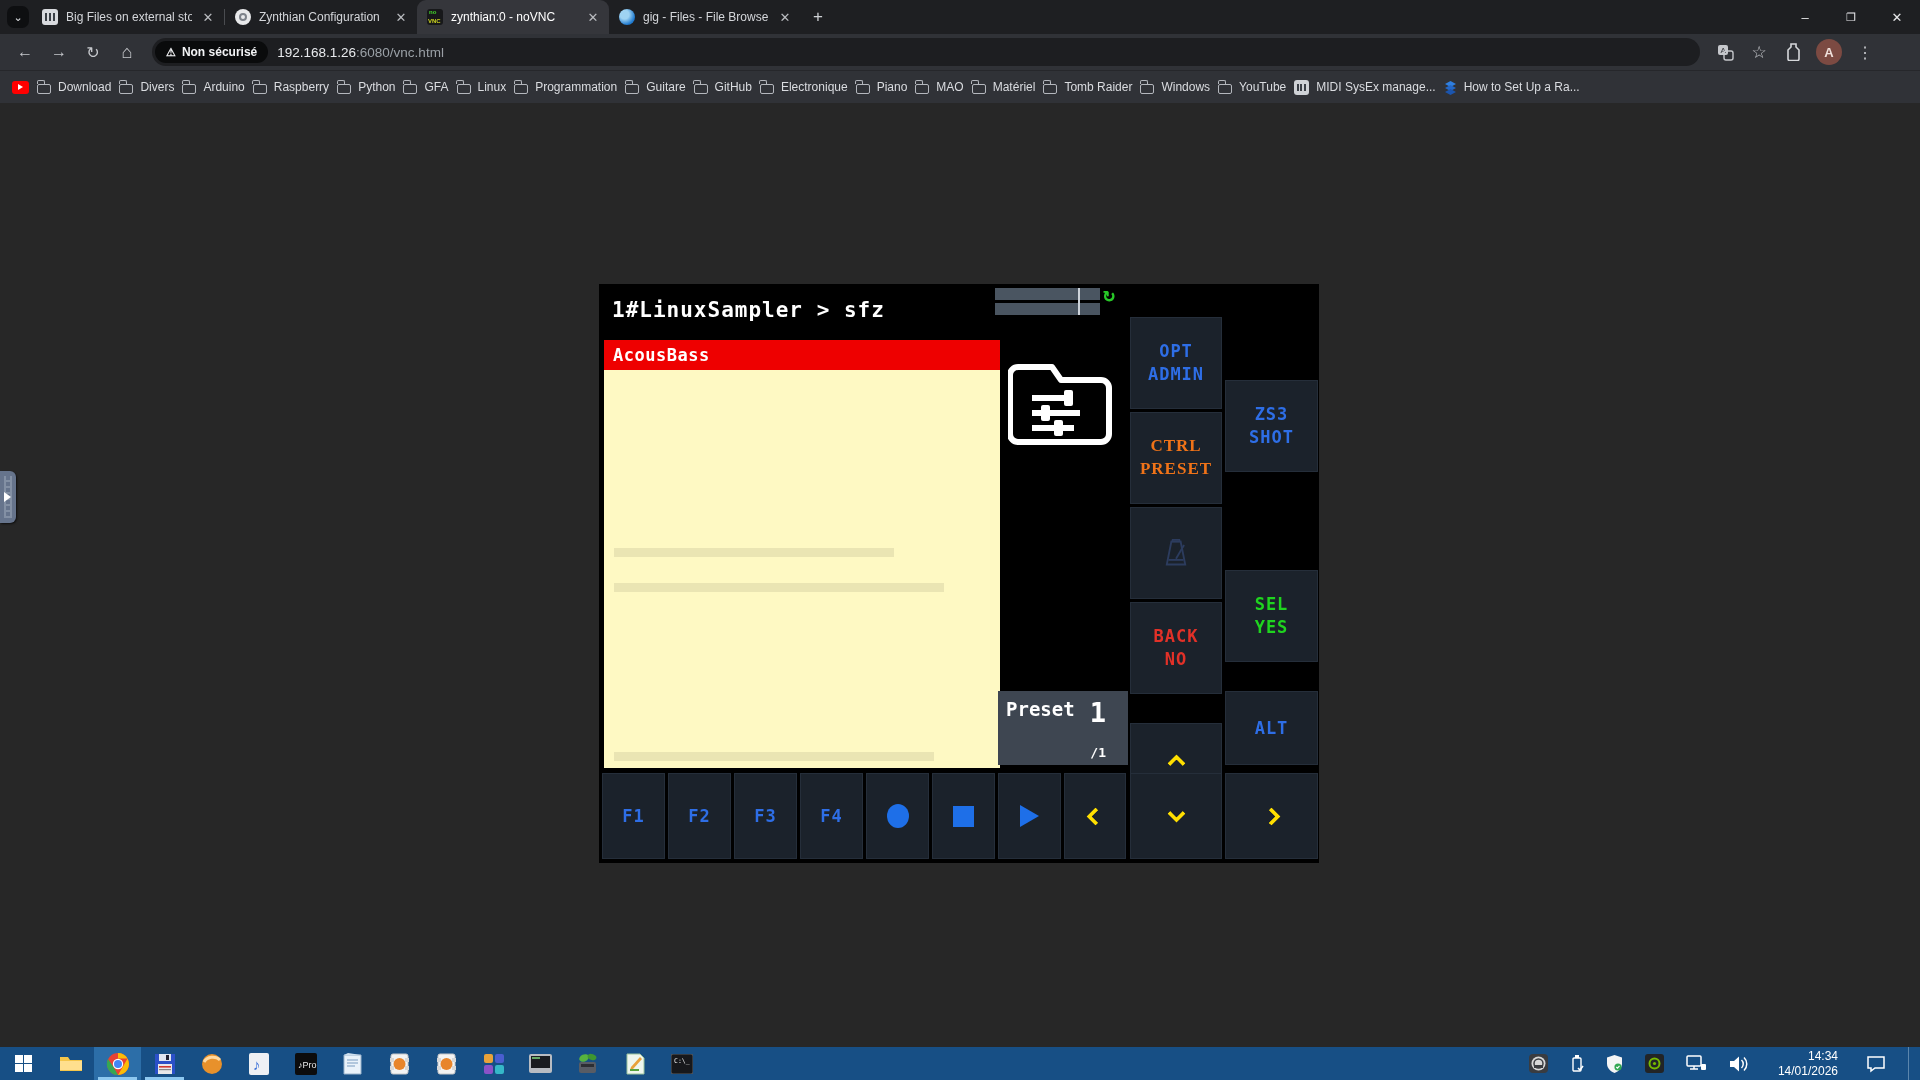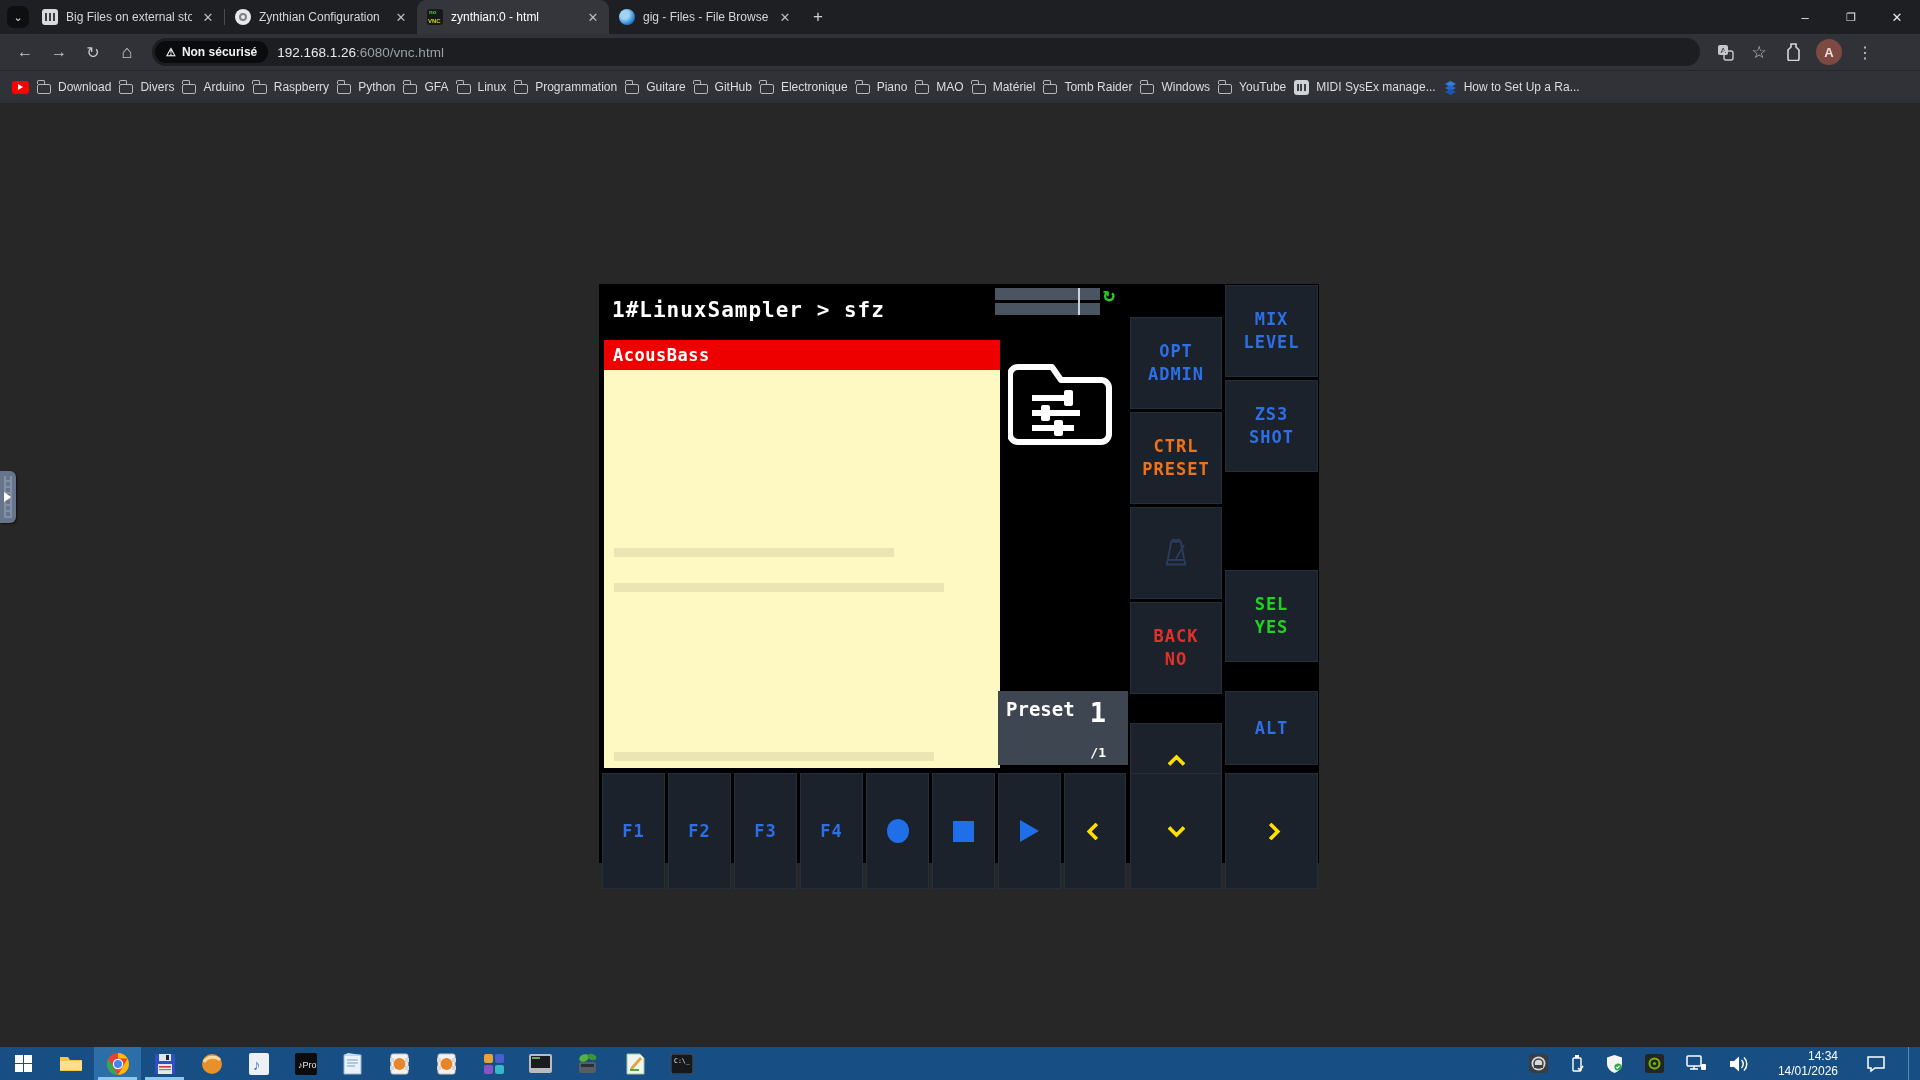--- a/index.html
+++ b/index.html
@@ -92,25 +92,25 @@
   .zfolder { position:absolute; left:409px; top:69px; }
   .zpreset { position:absolute; left:399px; top:407px; width:130px; height:74px; background:#3e4651;
     color:#fff; }
   .zpreset .plabel { position:absolute; left:8px; top:7px; font-size:19px; font-weight:bold; }
   .zpreset .pval { position:absolute; right:22px; top:6px; font-size:27px; font-weight:bold; }
   .zpreset .ptot { position:absolute; right:22px; bottom:5px; font-size:13px; font-weight:bold; }
 
   .zbtn { position:absolute; background:#1b222b; border:1px solid #252e3a; display:flex;
     align-items:center; justify-content:center; text-align:center; font-weight:bold; font-size:17px;
     letter-spacing:1px; line-height:1.35; white-space:pre-line; }
-  .c-blue { color:#2e6ee6; } .c-orange { color:#f07318; } .c-red { color:#e23128; }
+  .c-blue { color:#2e6ee6; } .c-orange { color:#f07318;font-family:Liberation Serif, serif; } .c-red { color:#e23128; }
   .c-green { color:#1fd41f; }
   .col1 { left:531px; width:92px;margin-top:32px; } .col2 { left:626px; width:93px; }
   .row1 { top:1px; height:92px; } .row2 { top:96px; height:92px; } .row3 { top:191px; height:92px; }
-  .row4 { top:286px; height:92px; } .row5 { top:407px; height:74px; } .rowF { top:489px; height:116px; }
+  .row4 { top:286px; height:92px; } .row5 { top:407px; height:74px; } .rowF { top:489px; height:86px; }
   .chev { width:13px; height:13px; border-right:4px solid #ffdf00; border-bottom:4px solid #ffdf00;
     border-radius:1px; }
   .chev-up { transform:rotate(-135deg) translate(-2px,-2px); }
   .chev-down { transform:rotate(45deg) translate(-2px,-2px); }
   .chev-left { transform:rotate(135deg); }
   .chev-right { transform:rotate(-45deg); }
   .rec { width:22px; height:24px; border-radius:50%; background:#1e6fe8; }
   .stop { width:21px; height:21px; background:#1e6fe8; }
   .play { width:0; height:0; border-left:19px solid #1e6fe8; border-top:11px solid transparent;
     border-bottom:11px solid transparent; }
@@ -139,21 +139,21 @@
       <span class="close">✕</span>
     </div>
     <div class="tabsep"></div>
     <div class="tab">
       <span class="favicon fav-zynconf"></span>
       <span class="title">Zynthian Configuration</span>
       <span class="close">✕</span>
     </div>
     <div class="tab active">
       <span class="favicon fav-vnc"></span>
-      <span class="title">zynthian:0 - html</span>
+      <span class="title">zynthian:0 - noVNC</span>
       <span class="close">✕</span>
     </div>
     <div class="tab">
       <span class="favicon fav-files"></span>
       <span class="title">gig - Files - File Browser</span>
       <span class="close">✕</span>
     </div>
     <div class="newtab">+</div>
     <div class="wincontrols">
       <div class="wbtn">–</div>
@@ -317,22 +317,20 @@
       </div>
 
       <div class="zpreset">
         <span class="plabel">Preset</span>
         <span class="pval">1</span>
         <span class="ptot">/1</span>
       </div>
 
       <div class="zbtn col1 row1 c-blue">OPT
 ADMIN</div>
-      <div class="zbtn col2 row1 c-blue">MIX
-LEVEL</div>
       <div class="zbtn col1 row2 c-orange">CTRL
 PRESET</div>
       <div class="zbtn col2 row2 c-blue">ZS3
 SHOT</div>
       <div class="zbtn col1 row3">
         <svg width="28" height="30" viewBox="0 0 24 26">
           <path d="M8 3 h8 l4 20 H4 z" fill="none" stroke="#2c3c5e" stroke-width="1.6"></path>
           <path d="M9 3 h6 v-1.5 H9 z" fill="none" stroke="#2c3c5e" stroke-width="1.2"></path>
           <line x1="12" y1="18" x2="19" y2="6" stroke="#2c3c5e" stroke-width="1.6"></line>
           <line x1="5.5" y1="19" x2="18.5" y2="19" stroke="#2c3c5e" stroke-width="1.6"></line>

